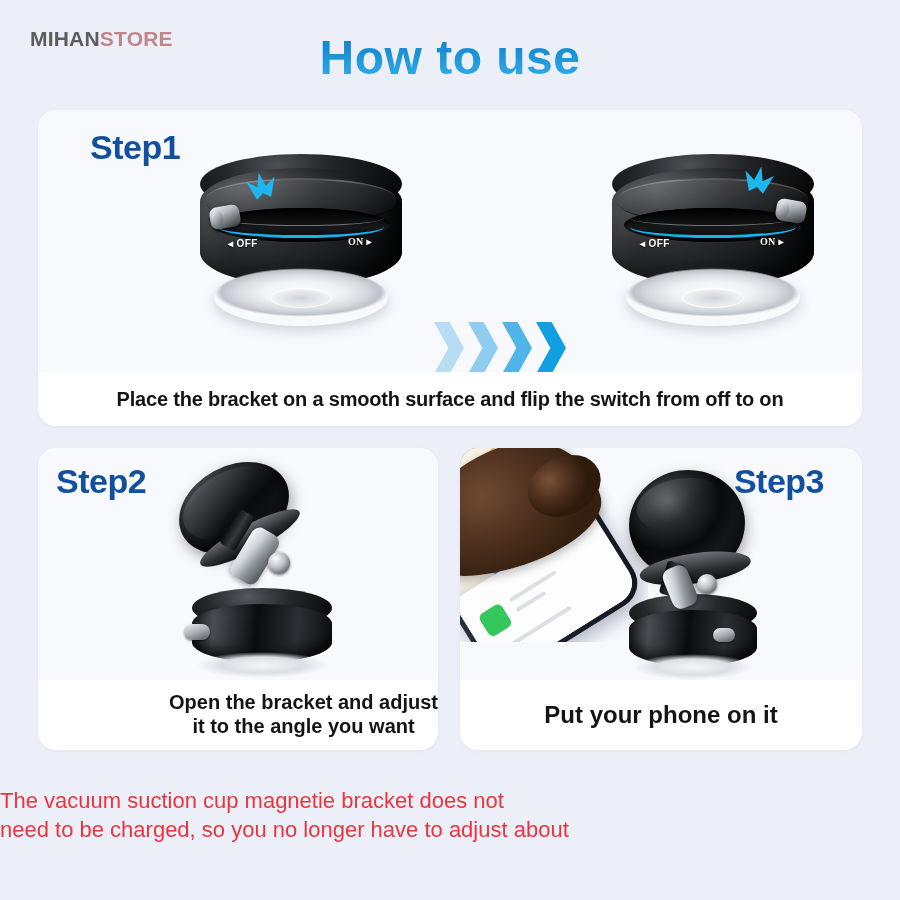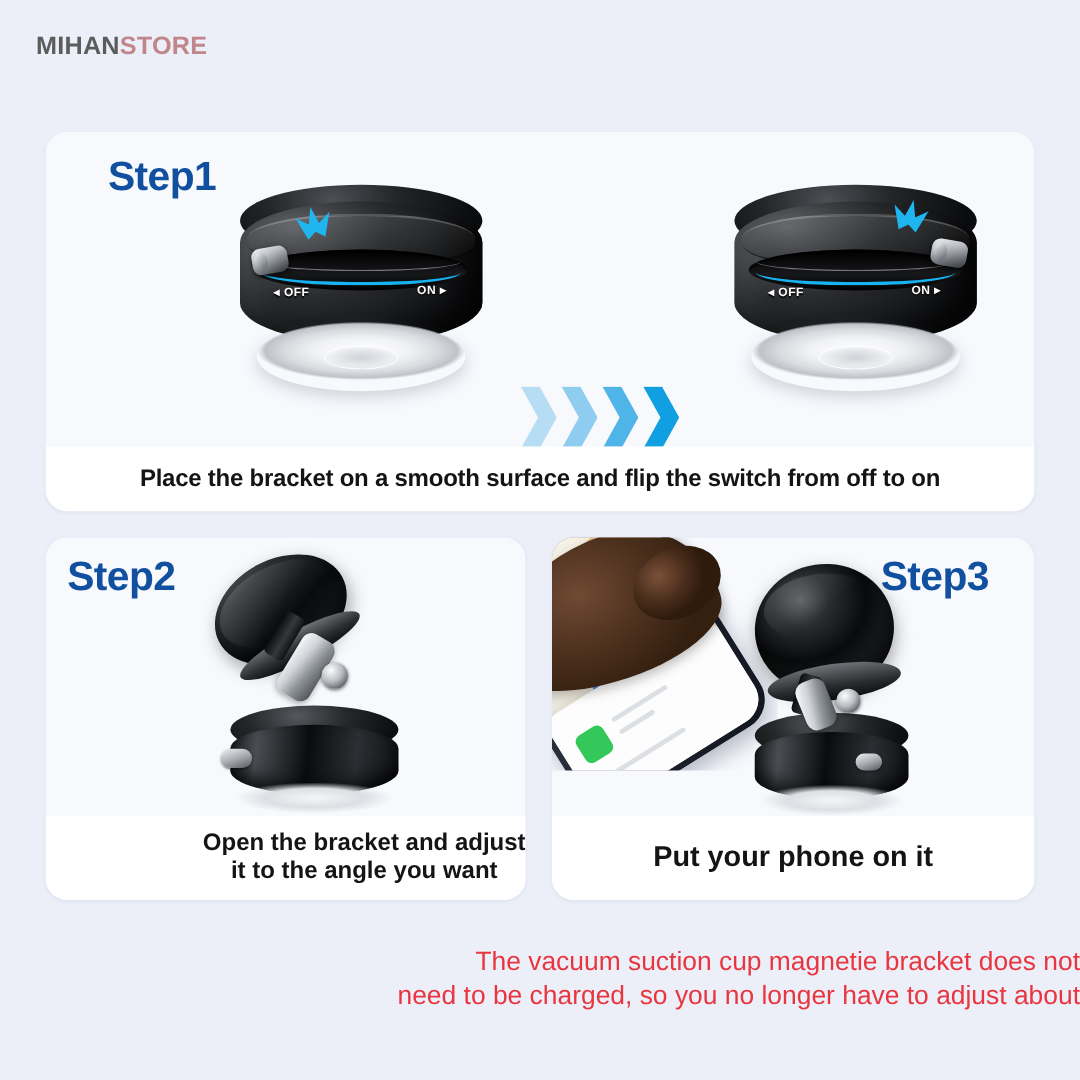--- a/index.html
+++ b/index.html
@@ -117,21 +117,21 @@
     content:"";position:absolute;left:2px;top:3px;width:11px;height:16px;
     border-radius:50%;
     background:linear-gradient(140deg,#fbfcfd,#9aa0a6 55%,#53585d);
   }
   .puck .lab{
     position:absolute;color:#fff;font-size:10px;font-weight:700;
     letter-spacing:.4px;text-shadow:0 1px 1px rgba(0,0,0,.9);
     white-space:nowrap;
   }
   .puck .off{left:36px;top:88px;}
-  .puck .on{right:38px;top:86px;}
+  .puck .on{right:38px;top:86px;font-family:Liberation Serif, serif;}
   .puck .base{
     position:absolute;left:22px;top:118px;width:174px;height:58px;
     border-radius:50%;
     background:radial-gradient(closest-side at 50% 42%, #ffffff 0%,#f1f2f4 44%,#d9dce0 72%,#bfc3c9 92%, rgba(200,204,210,0) 100%);
     box-shadow:0 5px 12px rgba(90,100,120,.25);
   }
   .puck .base::after{
     content:"";position:absolute;left:50%;top:52%;transform:translate(-50%,-50%);
     width:62px;height:20px;border-radius:50%;
     background:radial-gradient(closest-side,#cfd3d8,#e8eaed 70%,rgba(232,234,237,0));
@@ -294,35 +294,36 @@
   .hand::after{
     content:"";position:absolute;right:-6px;top:26px;width:76px;height:58px;
     border-radius:50%;
     background:radial-gradient(50% 60% at 35% 30%,#7a5138 0%,#4a2d1c 60%,#2f1b0c 100%);
     transform:rotate(-10deg);
   }
 
   
   .note{
     position:absolute;left:0;right:0;top:786px;
-    text-align:right;color:#e8353f;
+    text-align:left;color:#e8353f;
     font-size:22px;line-height:1.32;font-weight:400;
     font-family:"Liberation Sans",sans-serif;
   }
   .note span{display:block;}
 </style>
 </head>
 <body>
 
 <div class="page">
 
   <div class="logo">
     <span class="a">MIHAN</span><span class="b">STORE</span>
   </div>
 
+  <div class="title">How  to use</div>
 
   <div class="card" id="card1">
     <div class="stage">
       <div class="steplabel" id="s1lab">Step1</div>
 
       <div class="puck" id="puckOff">
         <div class="topface"></div>
         <div class="body"></div>
         <div class="ring1"></div>
         <div class="groove"></div>

